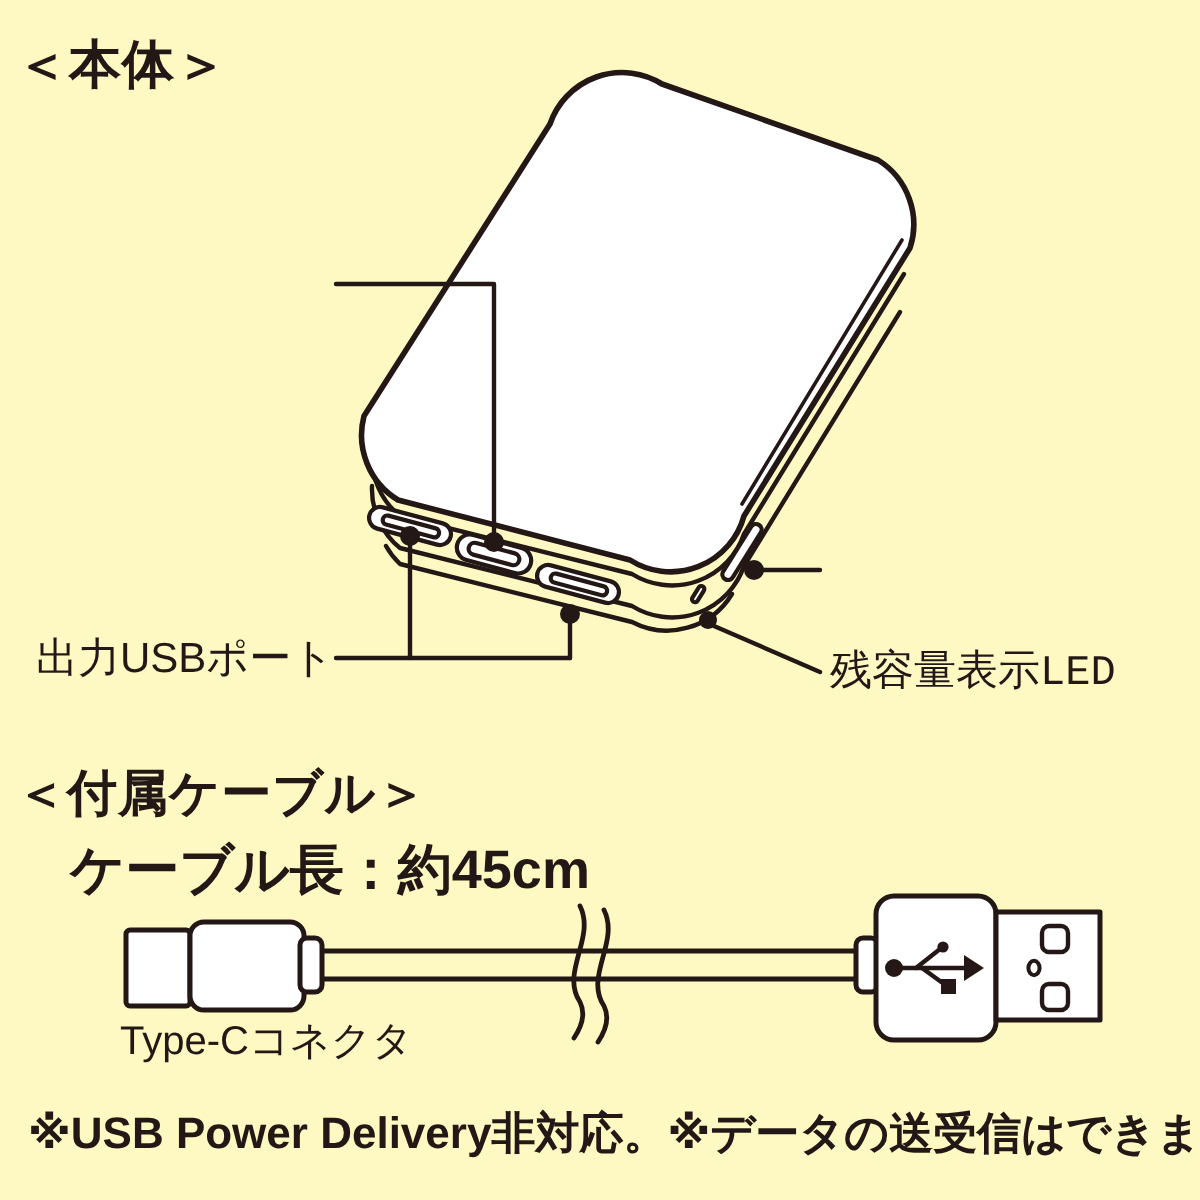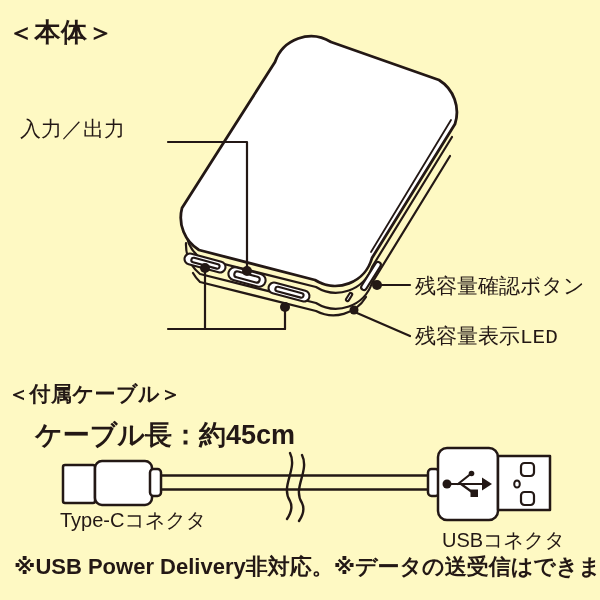--- a/index.html
+++ b/index.html
@@ -110,31 +110,29 @@
           <path d="M461,484 L472,492"></path>
           <rect x="470.5" y="489.5" width="7.5" height="7.5" fill="#231815" stroke="none"></rect>
         </g>
       </g>
     </g>
   </svg>
 
   <div class="txt heading" style="left:8px;top:15px;">＜本体＞</div>
 
   <div class="txt lbl" style="left:20px;top:116px;">
-    <span style="display:block;">入力／出力</span>
   </div>
 
+  <div class="txt lbl" style="left:18px;top:317px;">出力USBポート</div>
 
-  <div class="txt lbl" style="left:415px;top:273px;">残容量確認ボタン</div>
 
   <div class="txt lbl" style="left:415px;top:325px;font-family:Liberation Mono, monospace;">残容量表示LED</div>
 
-  <div class="txt heading" style="left:8px;top:380px;font-size:21px;">＜付属ケーブル＞</div>
+  <div class="txt heading" style="left:8px;top:380px;font-size:25px;">＜付属ケーブル＞</div>
 
   <div class="txt lbl semibold" style="left:35px;top:422px;font-size:27px;">ケーブル長：約45cm</div>
 
   <div class="txt small-lbl" style="left:60px;top:507px;">Type-Cコネクタ</div>
 
-  <div class="txt small-lbl" style="left:442px;top:527px;">USBコネクタ</div>
 
   <div class="txt semibold" style="left:14px;top:552px;font-size:22px;">※USB Power Delivery非対応。※データの送受信はできません。</div>
 
 </div>
 
 </body></html>

